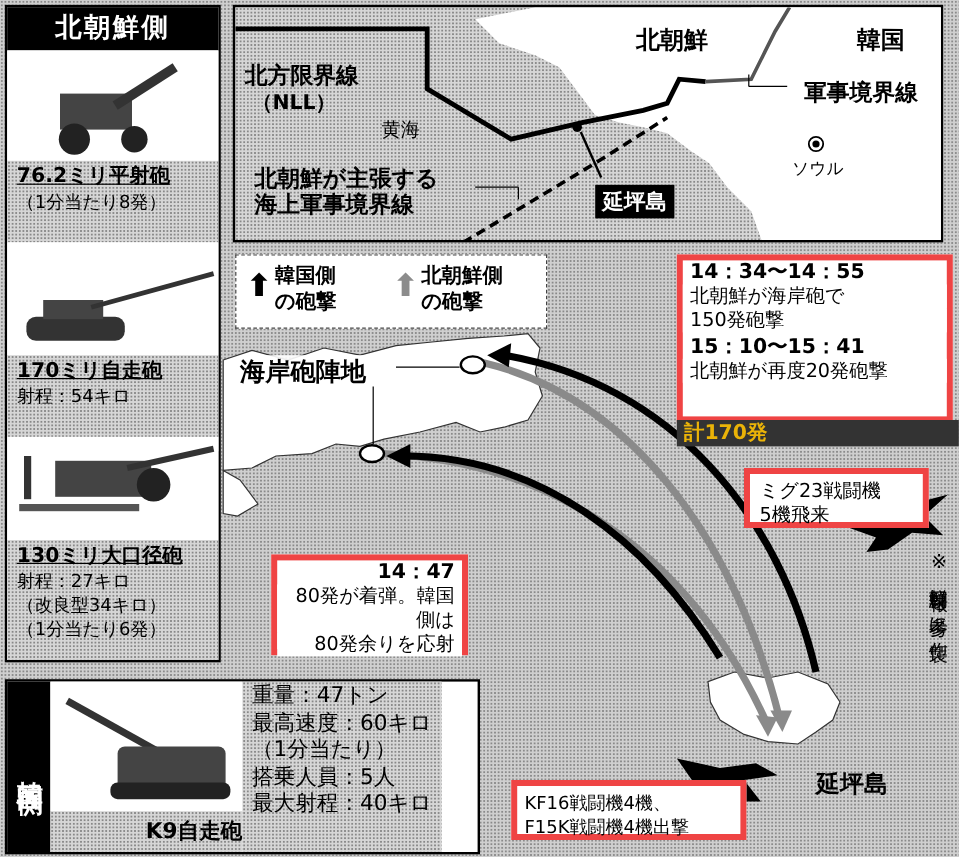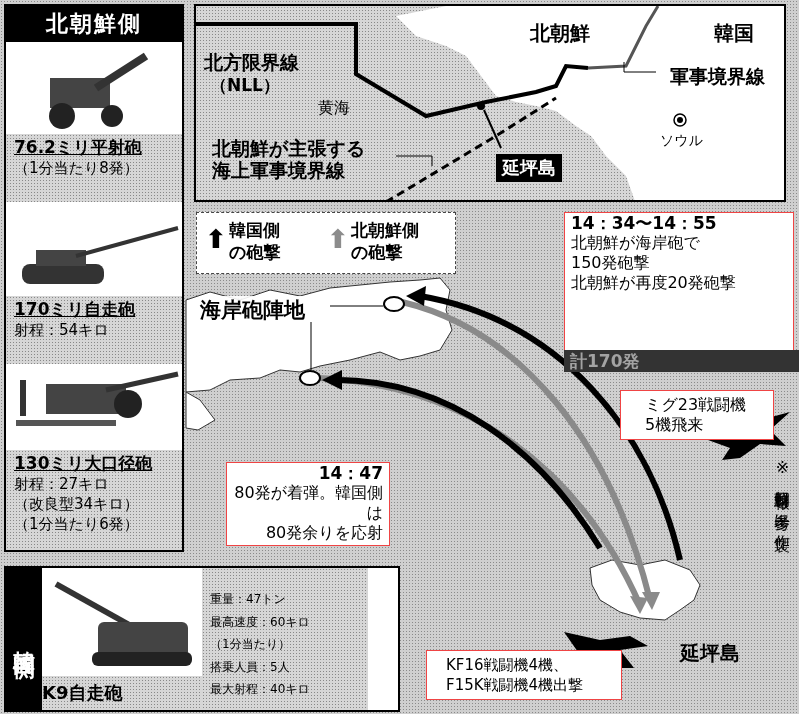--- a/index.html
+++ b/index.html
@@ -16,21 +16,21 @@
   .weapon-img{position:absolute;left:0;width:176px;background:#fff;}
   .weapon-info{position:absolute;left:0;width:176px;box-sizing:border-box;padding:2px 8px;}
   .w-name{font-size:17px;font-weight:bold;line-height:22px;text-decoration:underline;}
   .w-line{font-size:15px;line-height:20px;}
   
   #map{left:194px;top:4px;width:592px;height:198px;border:2px solid #000;box-sizing:border-box;overflow:hidden;}
   .map-lbl{position:absolute;font-weight:bold;white-space:nowrap;}
   
   #legend{left:196px;top:212px;width:260px;height:62px;border:1px dashed #444;background:#fff;box-sizing:border-box;}
   .leg-item{position:absolute;top:6px;font-size:17px;font-weight:bold;line-height:22px;}
-  .box{position:absolute;background:#fff;border:1px solid #ef4444;box-sizing:border-box;}
+  .box{position:absolute;background:#fff;border:5px solid #ef4444;box-sizing:border-box;}
   .tl-time{font-size:17px;line-height:20px;padding:0 6px;font-weight:bold;}
   .tl-text{font-size:16px;line-height:20px;padding:0 6px;background:#fff;}
   #k9-panel{left:4px;top:566px;width:396px;height:146px;border:2px solid #000;background:#fff;box-sizing:border-box;}
   #k9-side{left:0;top:0;width:36px;height:142px;background:#000;color:#fff;font-size:22px;font-weight:bold;writing-mode:vertical-rl;text-align:center;line-height:36px;letter-spacing:4px;display:flex;align-items:center;justify-content:center;}
   #note{left:768px;top:458px;width:24px;font-size:16px;writing-mode:vertical-rl;letter-spacing:1px;}
   svg{position:absolute;left:0;top:0;}
 </style>
 </head>
 <body>
 
@@ -154,54 +154,55 @@
     <div style="margin-left:24px;">の砲撃</div>
   </div>
 </div>
 
 <div class="abs" style="left:200px;top:296px;font-size:21px;font-weight:bold;background:rgba(255,255,255,0.9);">海岸砲陣地</div>
 
 <div class="box dots" style="left:564px;top:212px;width:230px;height:140px;">
   <div class="tl-time">14：34〜14：55</div>
   <div class="tl-text">北朝鮮が海岸砲で</div>
   <div class="tl-text">150発砲撃</div>
+  <div class="tl-time" style="margin-top:2px;">15：10〜15：41</div>
   <div class="tl-text">北朝鮮が再度20発砲撃</div>
 </div>
-<div class="abs" style="left:564px;top:350px;width:235px;height:22px;background:#333;color:#a3a3a3;font-size:17px;font-weight:bold;line-height:22px;padding-left:6px;box-sizing:border-box;">計170発</div>
-
-<div class="box" style="left:620px;top:390px;width:154px;height:50px;font-size:16px;line-height:20px;padding:4px 24px;">
+<div class="abs" style="left:564px;top:350px;width:235px;height:22px;background:#333;color:#eab308;font-size:17px;font-weight:bold;line-height:22px;padding-left:6px;box-sizing:border-box;">計170発</div>
+
+<div class="box" style="left:620px;top:390px;width:154px;height:50px;font-size:16px;line-height:20px;padding:4px 8px;">
   <div>ミグ23戦闘機</div>
   <div>5機飛来</div>
 </div>
 
 <div class="box dots" style="left:226px;top:462px;width:164px;height:84px;text-align:right;">
   <div class="tl-time">14：47</div>
   <div class="tl-text">80発が着弾。韓国側は</div>
   <div class="tl-text">80発余りを応射</div>
 </div>
 
 <div class="abs" style="left:680px;top:640px;font-size:20px;font-weight:bold;">延坪島</div>
 
-<div class="box" style="left:426px;top:650px;width:196px;height:50px;font-size:15px;line-height:20px;padding:4px 19px;">
+<div class="box" style="left:426px;top:650px;width:196px;height:50px;font-size:15px;line-height:20px;padding:4px 6px;">
   <div>KF16戦闘機4機、</div>
   <div>F15K戦闘機4機出撃</div>
 </div>
 
 <div id="note" class="abs">※朝鮮日報を参考に作製</div>
 
 <div id="k9-panel" class="abs">
   <div id="k9-side" class="abs">韓国側</div>
   <div class="abs" style="left:36px;top:0;width:160px;height:108px;background:#fff;">
     <svg width="160" height="108">
         <line x1="14" y1="16" x2="100" y2="64" stroke="#333" stroke-width="6"></line>
         <rect x="56" y="54" width="90" height="36" rx="6" fill="#444"></rect>
         <rect x="50" y="84" width="100" height="14" rx="6" fill="#222"></rect>
       </svg>
   </div>
-  <div class="abs dots" style="left:36px;top:108px;width:160px;height:34px;font-size:18px;font-weight:bold;text-align:left;line-height:34px;">K9自走砲</div>
-  <div class="abs dots" style="left:196px;top:0;width:166px;height:142px;padding:20px 8px;box-sizing:border-box;font-size:12px;line-height:22.5px;">
+  <div class="abs dots" style="left:36px;top:108px;width:160px;height:34px;font-size:18px;font-weight:bold;text-align:right;line-height:34px;">K9自走砲</div>
+  <div class="abs dots" style="left:196px;top:0;width:166px;height:142px;padding:1px 8px;box-sizing:border-box;font-size:18px;line-height:22.5px;">
     <div>重量：47トン</div>
     <div>最高速度：60キロ</div>
     <div>（1分当たり）</div>
     <div>搭乗人員：5人</div>
     <div>最大射程：40キロ</div>
   </div>
 </div>
 
 </body></html>

